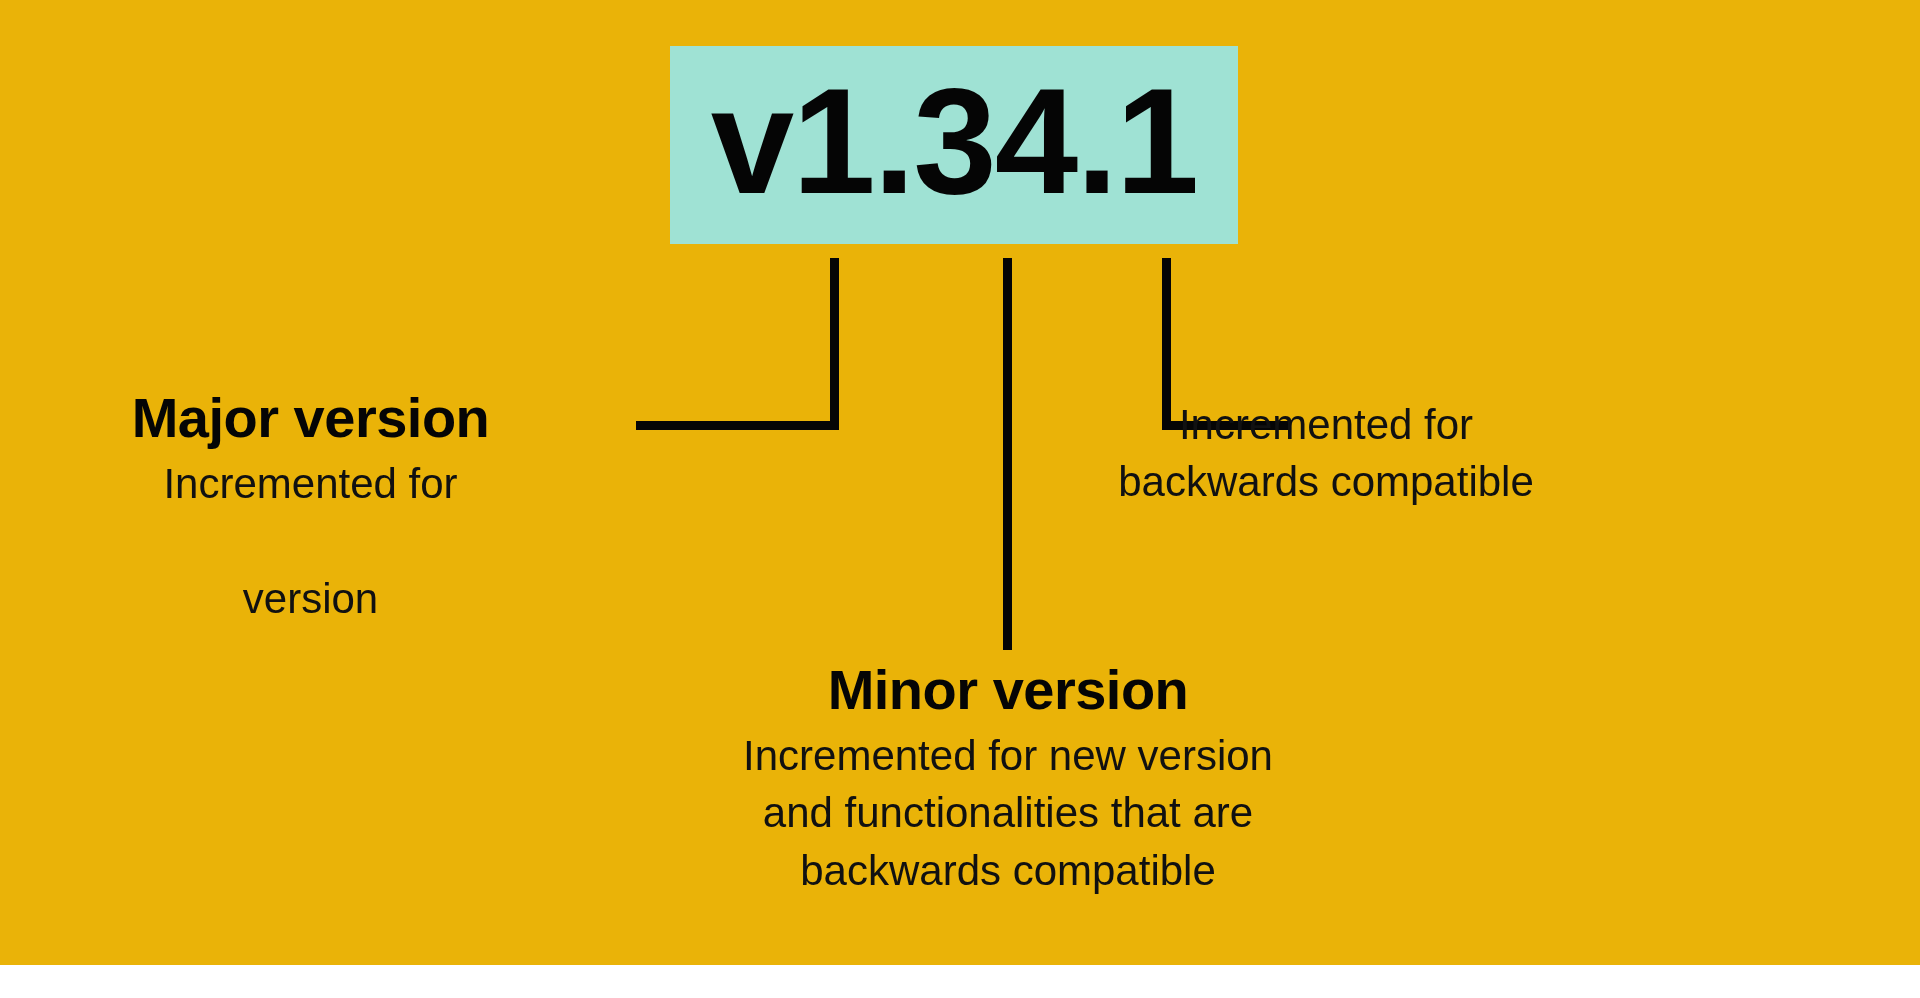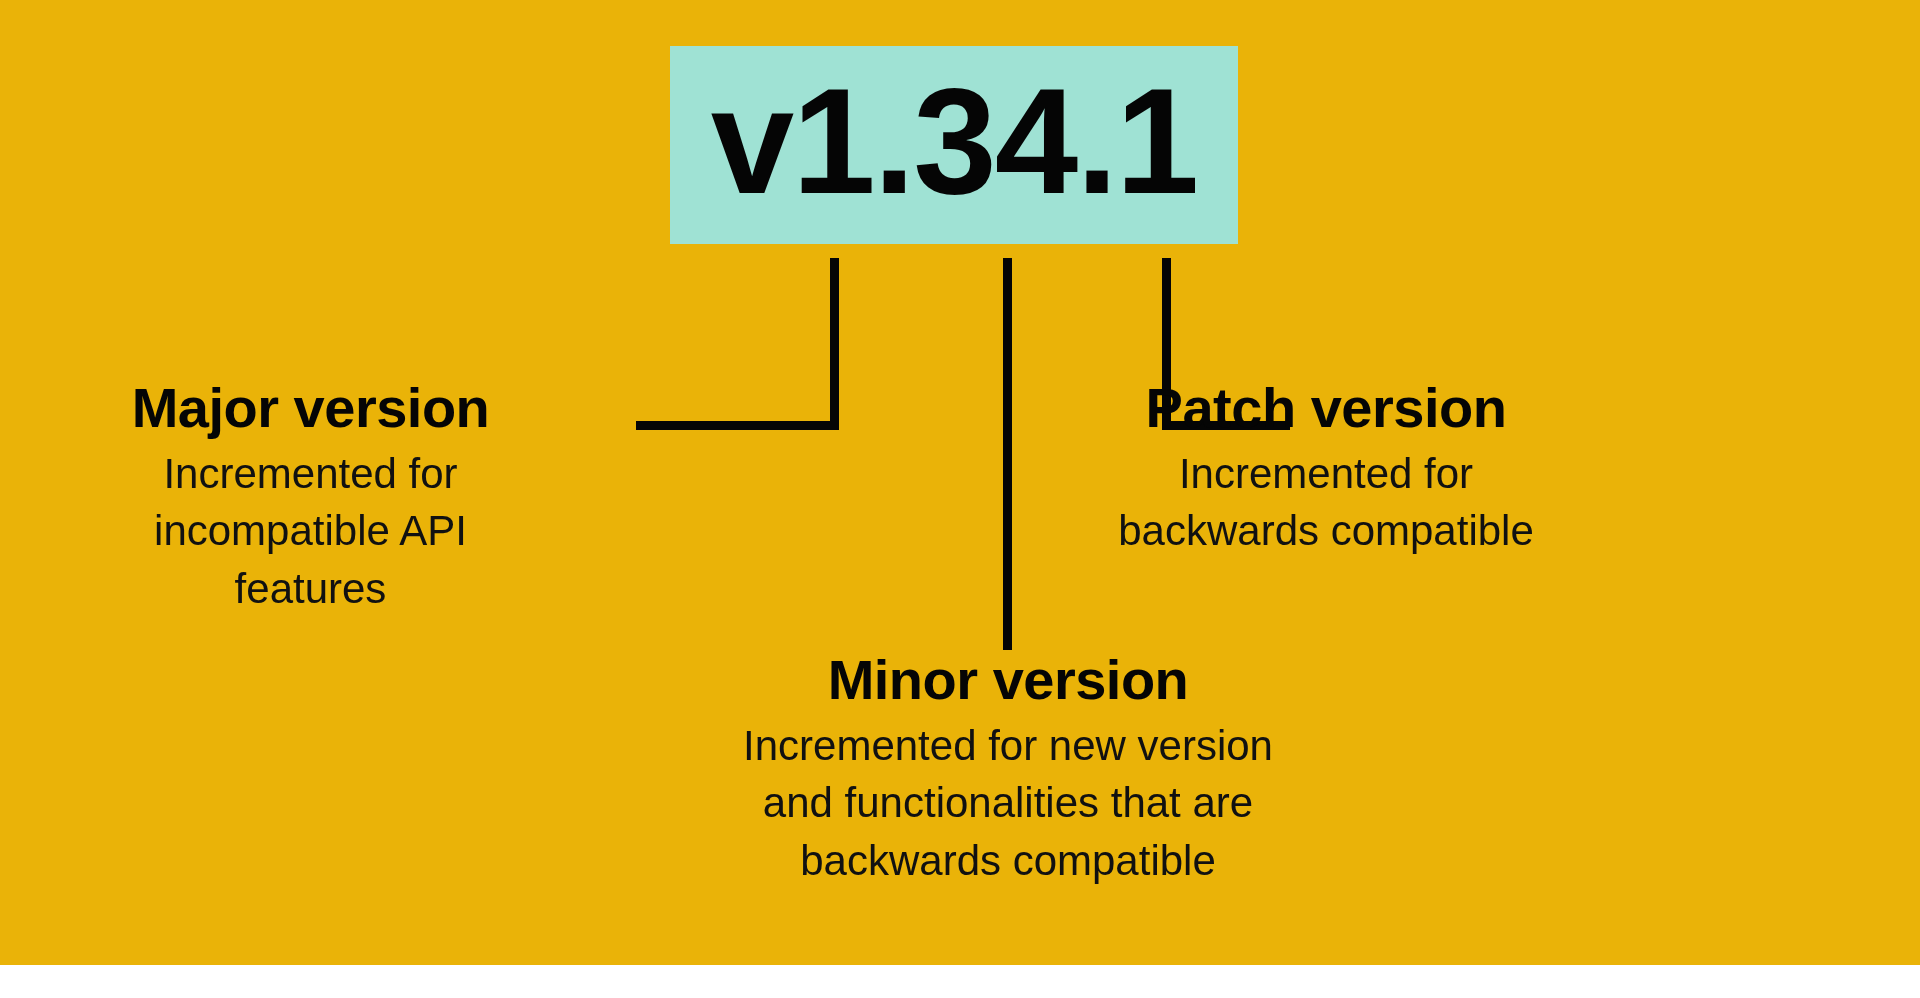--- a/index.html
+++ b/index.html
@@ -54,21 +54,21 @@
   #left-branch-horizontal { left: 636px;  top: 421px; width: 203px; }
 
   
   #middle-branch-vertical { left: 1003px; top: 258px; height: 392px; }
 
   
   #right-branch-vertical   { left: 1162px; top: 258px; height: 172px; }
   #right-branch-horizontal { left: 1162px; top: 421px; width: 128px; }
 
   
-  .block { position: absolute; }
+  .block { position: absolute; margin-top: 10px; }
   .block .heading {
     font-family: "Liberation Sans", sans-serif;
     font-weight: 700;
     font-size: 56px;
     line-height: 1.06;
     letter-spacing: -0.5px;
     color: #050505;
     margin: 0;
     white-space: nowrap;
   }
@@ -119,26 +119,25 @@
   <div class="line v-line" id="left-branch-vertical"></div>
   <div class="line h-line" id="left-branch-horizontal"></div>
 
   <div class="line v-line" id="middle-branch-vertical"></div>
 
   <div class="line v-line" id="right-branch-vertical"></div>
   <div class="line h-line" id="right-branch-horizontal"></div>
 
   <div class="block" id="block-major">
     <p class="heading">Major version</p>
-    <p class="body"><span>Incremented for</span><br><span>incompatible API</span><br><span>features</span></p>
+    <p class="body"><span>Incremented for</span><br><br><span>version</span></p>
   </div>
 
   <div class="block" id="block-minor">
     <p class="heading">Minor version</p>
     <p class="body"><span>Incremented for new version</span><br><span>and functionalities that are</span><br><span>backwards compatible</span></p>
   </div>
 
   <div class="block" id="block-patch">
-    <p class="heading">Patch version</p>
     <p class="body"><span>Incremented for</span><br><span>backwards compatible</span><br></p>
   </div>
 
 </div>
 
 </body></html>

